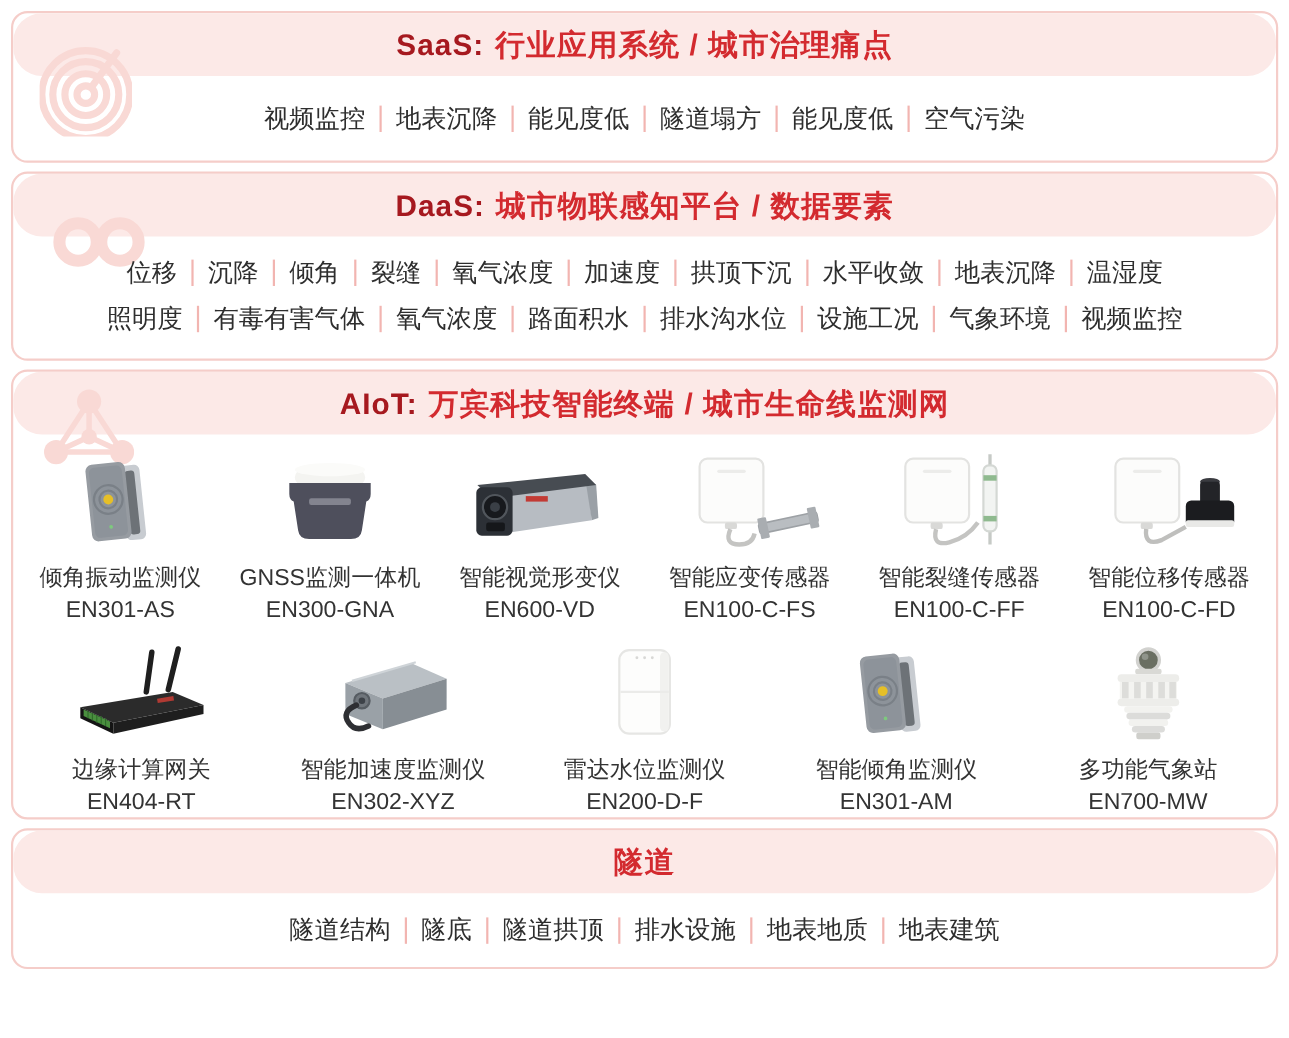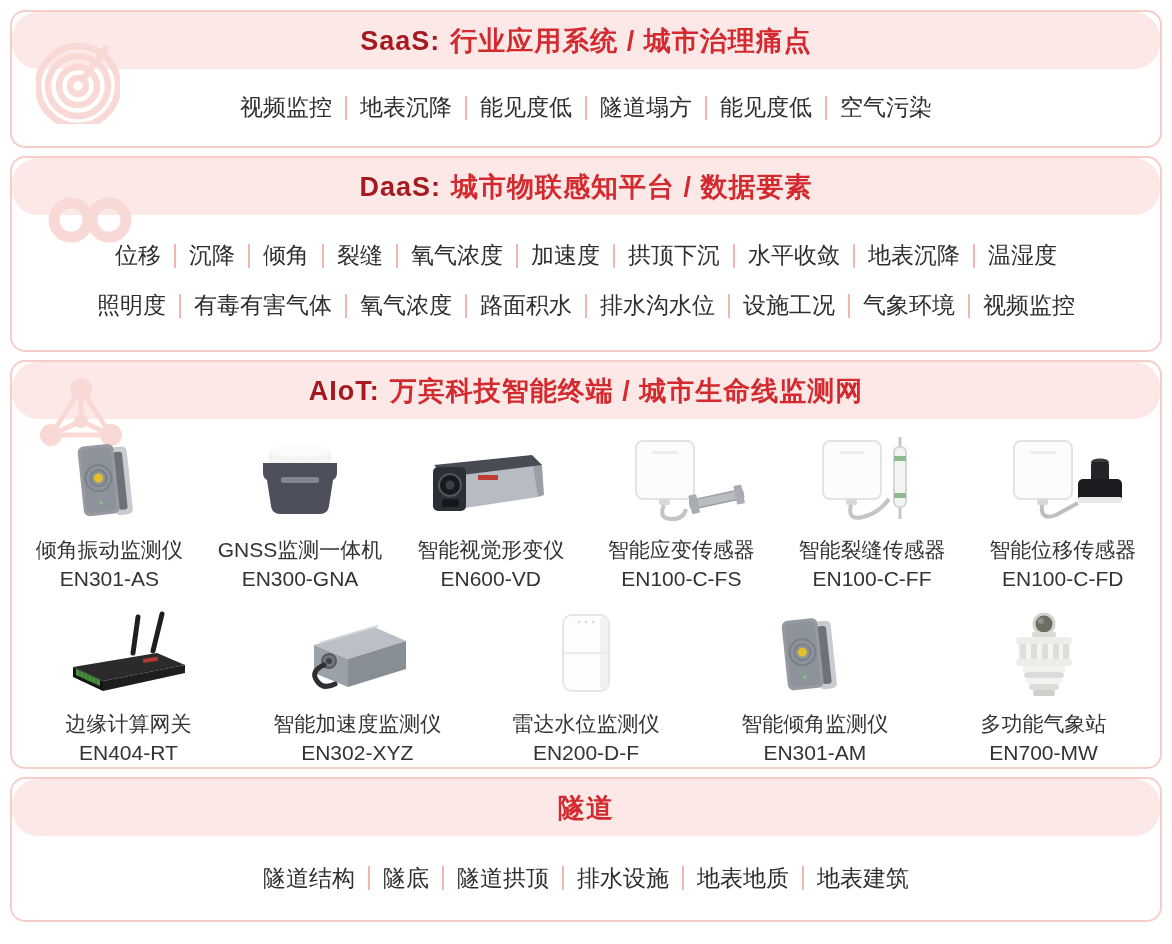--- a/index.html
+++ b/index.html
@@ -8,23 +8,23 @@
     font-family:"Liberation Sans", sans-serif;
     padding:10px 10px 0; box-sizing:border-box;
   }
   .card {
     position:relative; box-sizing:border-box;
     border:2px solid #f5cdc9; border-radius:15px;
     background:#ffffff; overflow:hidden;
     margin-bottom:8px; display:flex; flex-direction:column;
   }
   #card-saas   { height:138px; }
-  #card-daas   { height:196px; }
+  #card-daas   { height:172px; }
   #card-aiot   { height:409px; }
-  #card-tunnel { height:145px; }
+  #card-tunnel { height:128px; }
   .band {
     flex:0 0 57px; background:#fce9e7;
     display:flex; align-items:center; justify-content:center;border-radius:26px;
   }
   .title { font-size:27px; font-weight:bold; letter-spacing:1px; white-space:nowrap; }
   .title .prefix { color:#a6191f; margin-right:10px; }
   .title .main   { color:#d32a2f; }
   .cbody { flex:1; display:flex; flex-direction:column; justify-content:center; position:relative; z-index:2; }
   #card-daas .cbody { justify-content:space-evenly; padding:6px 0 10px; }
   .tags { display:flex; align-items:center; justify-content:center; flex-wrap:nowrap; }

